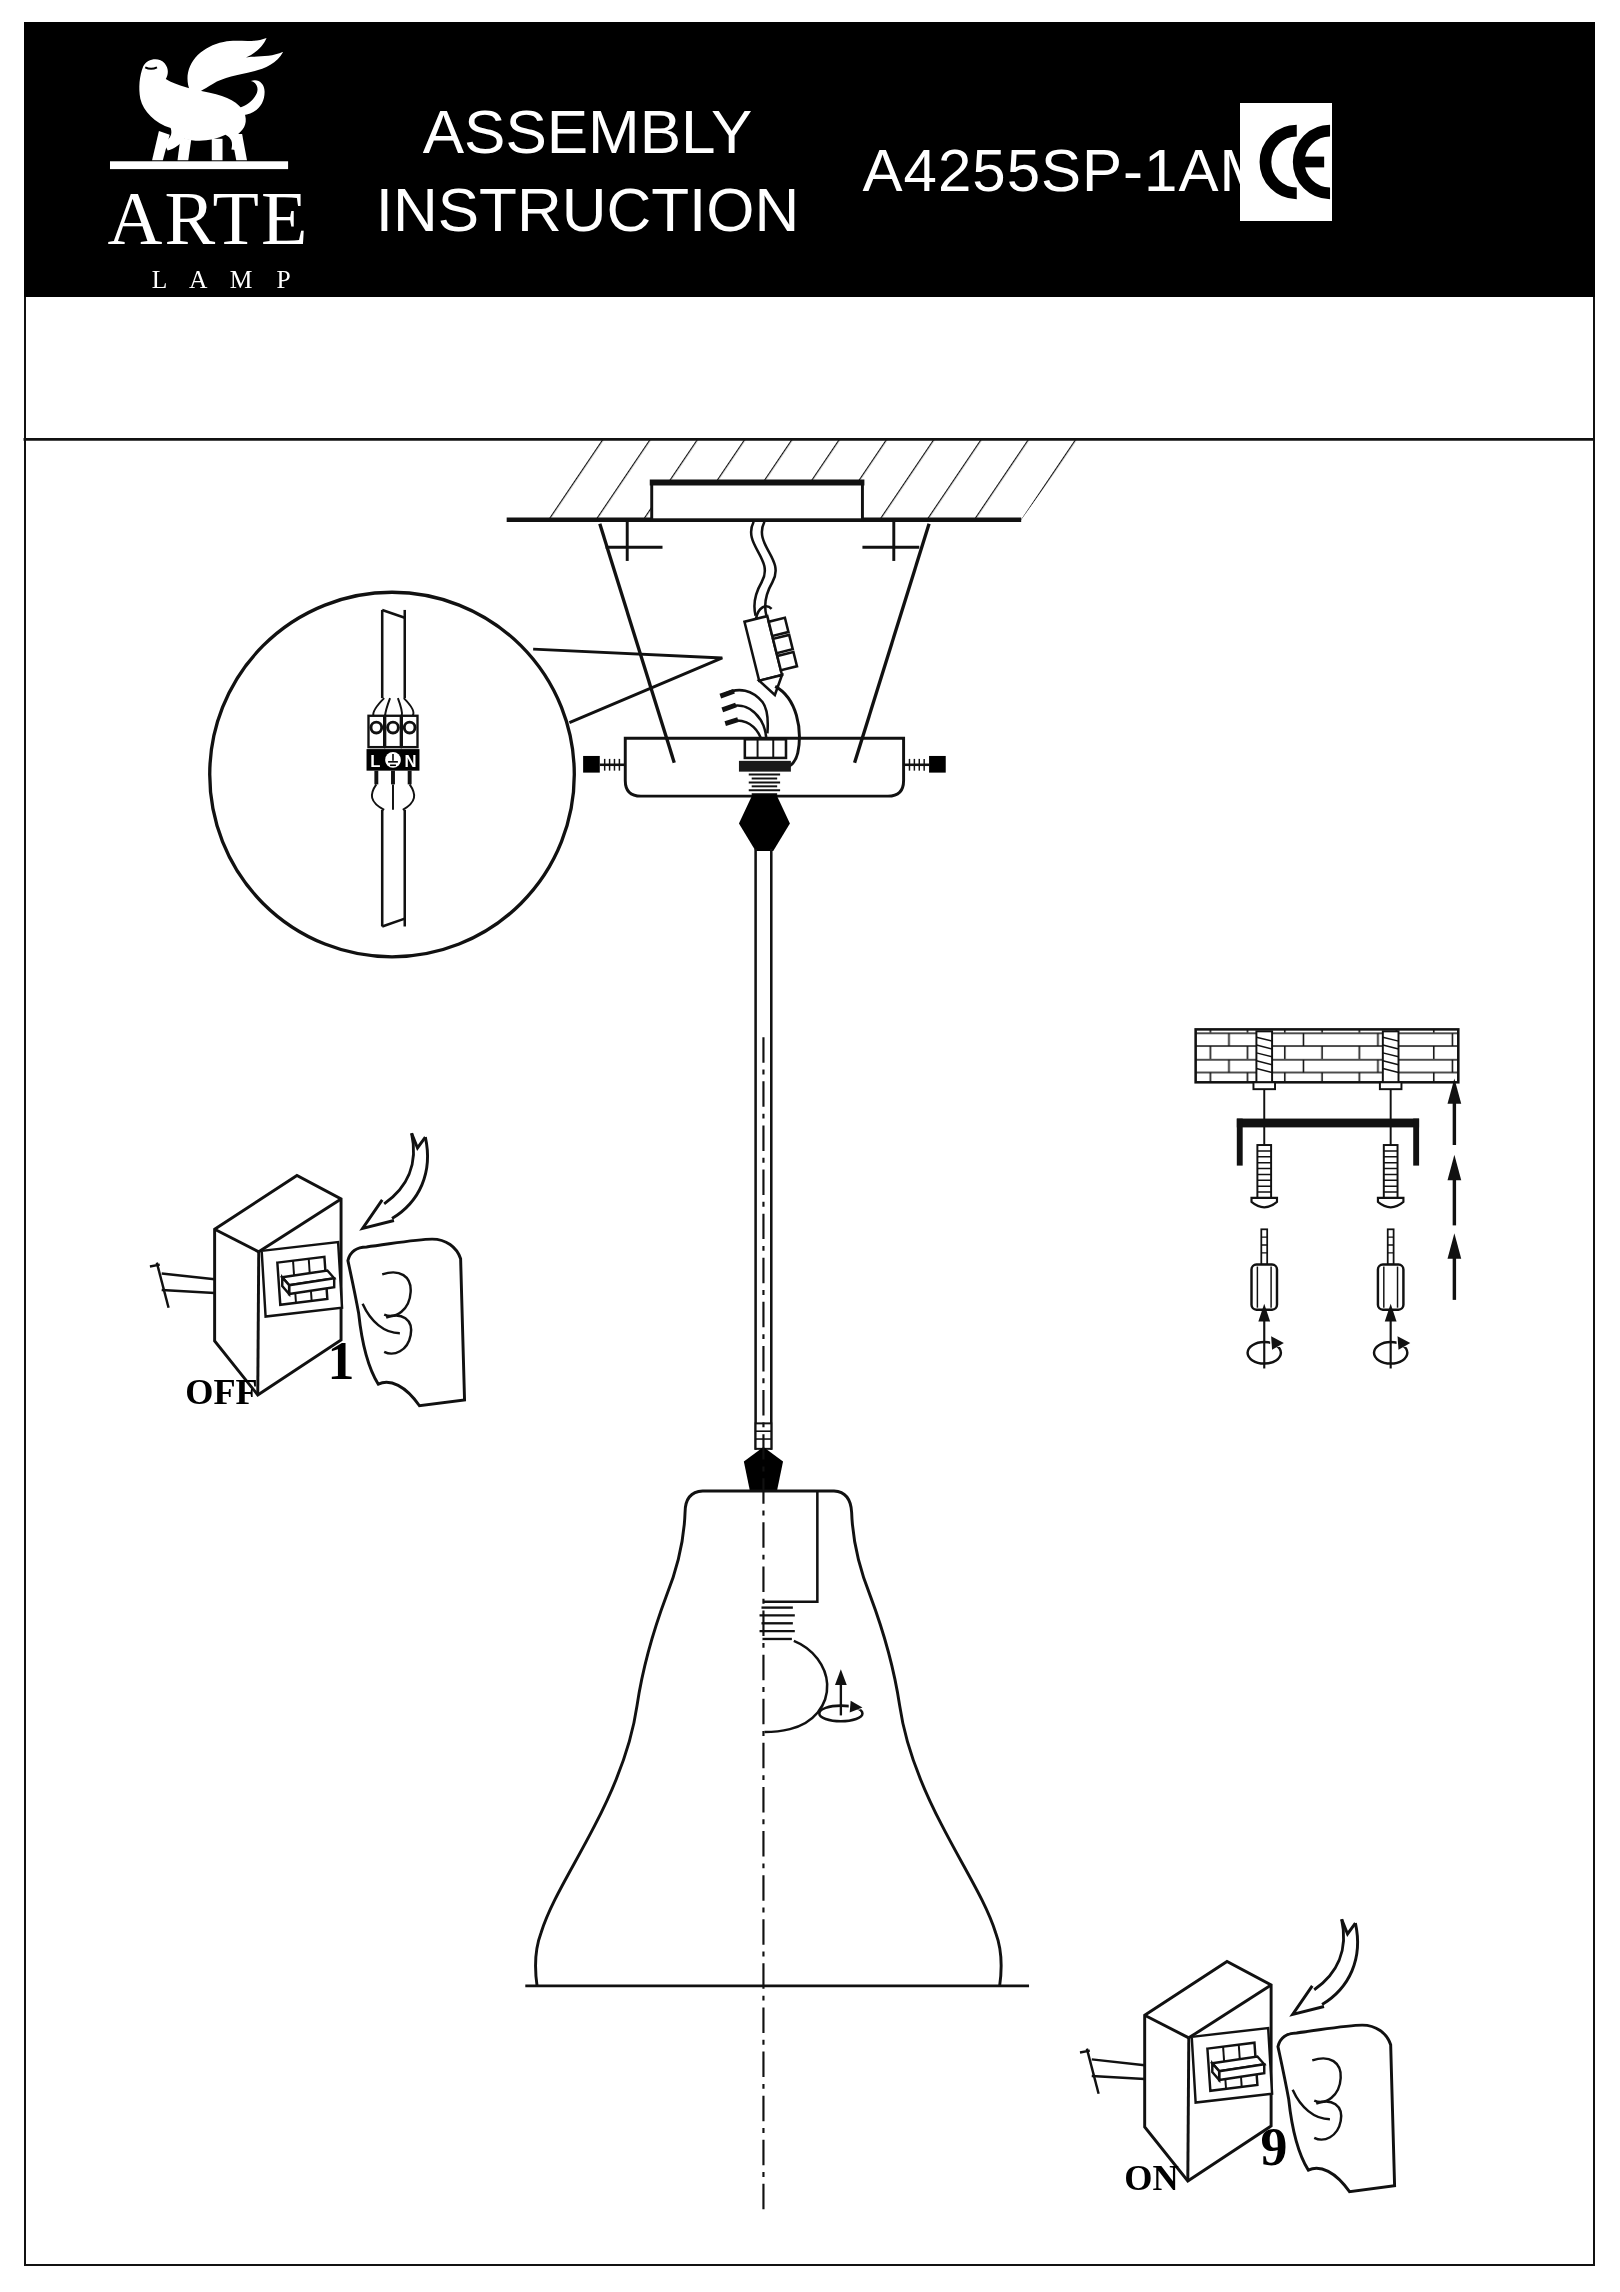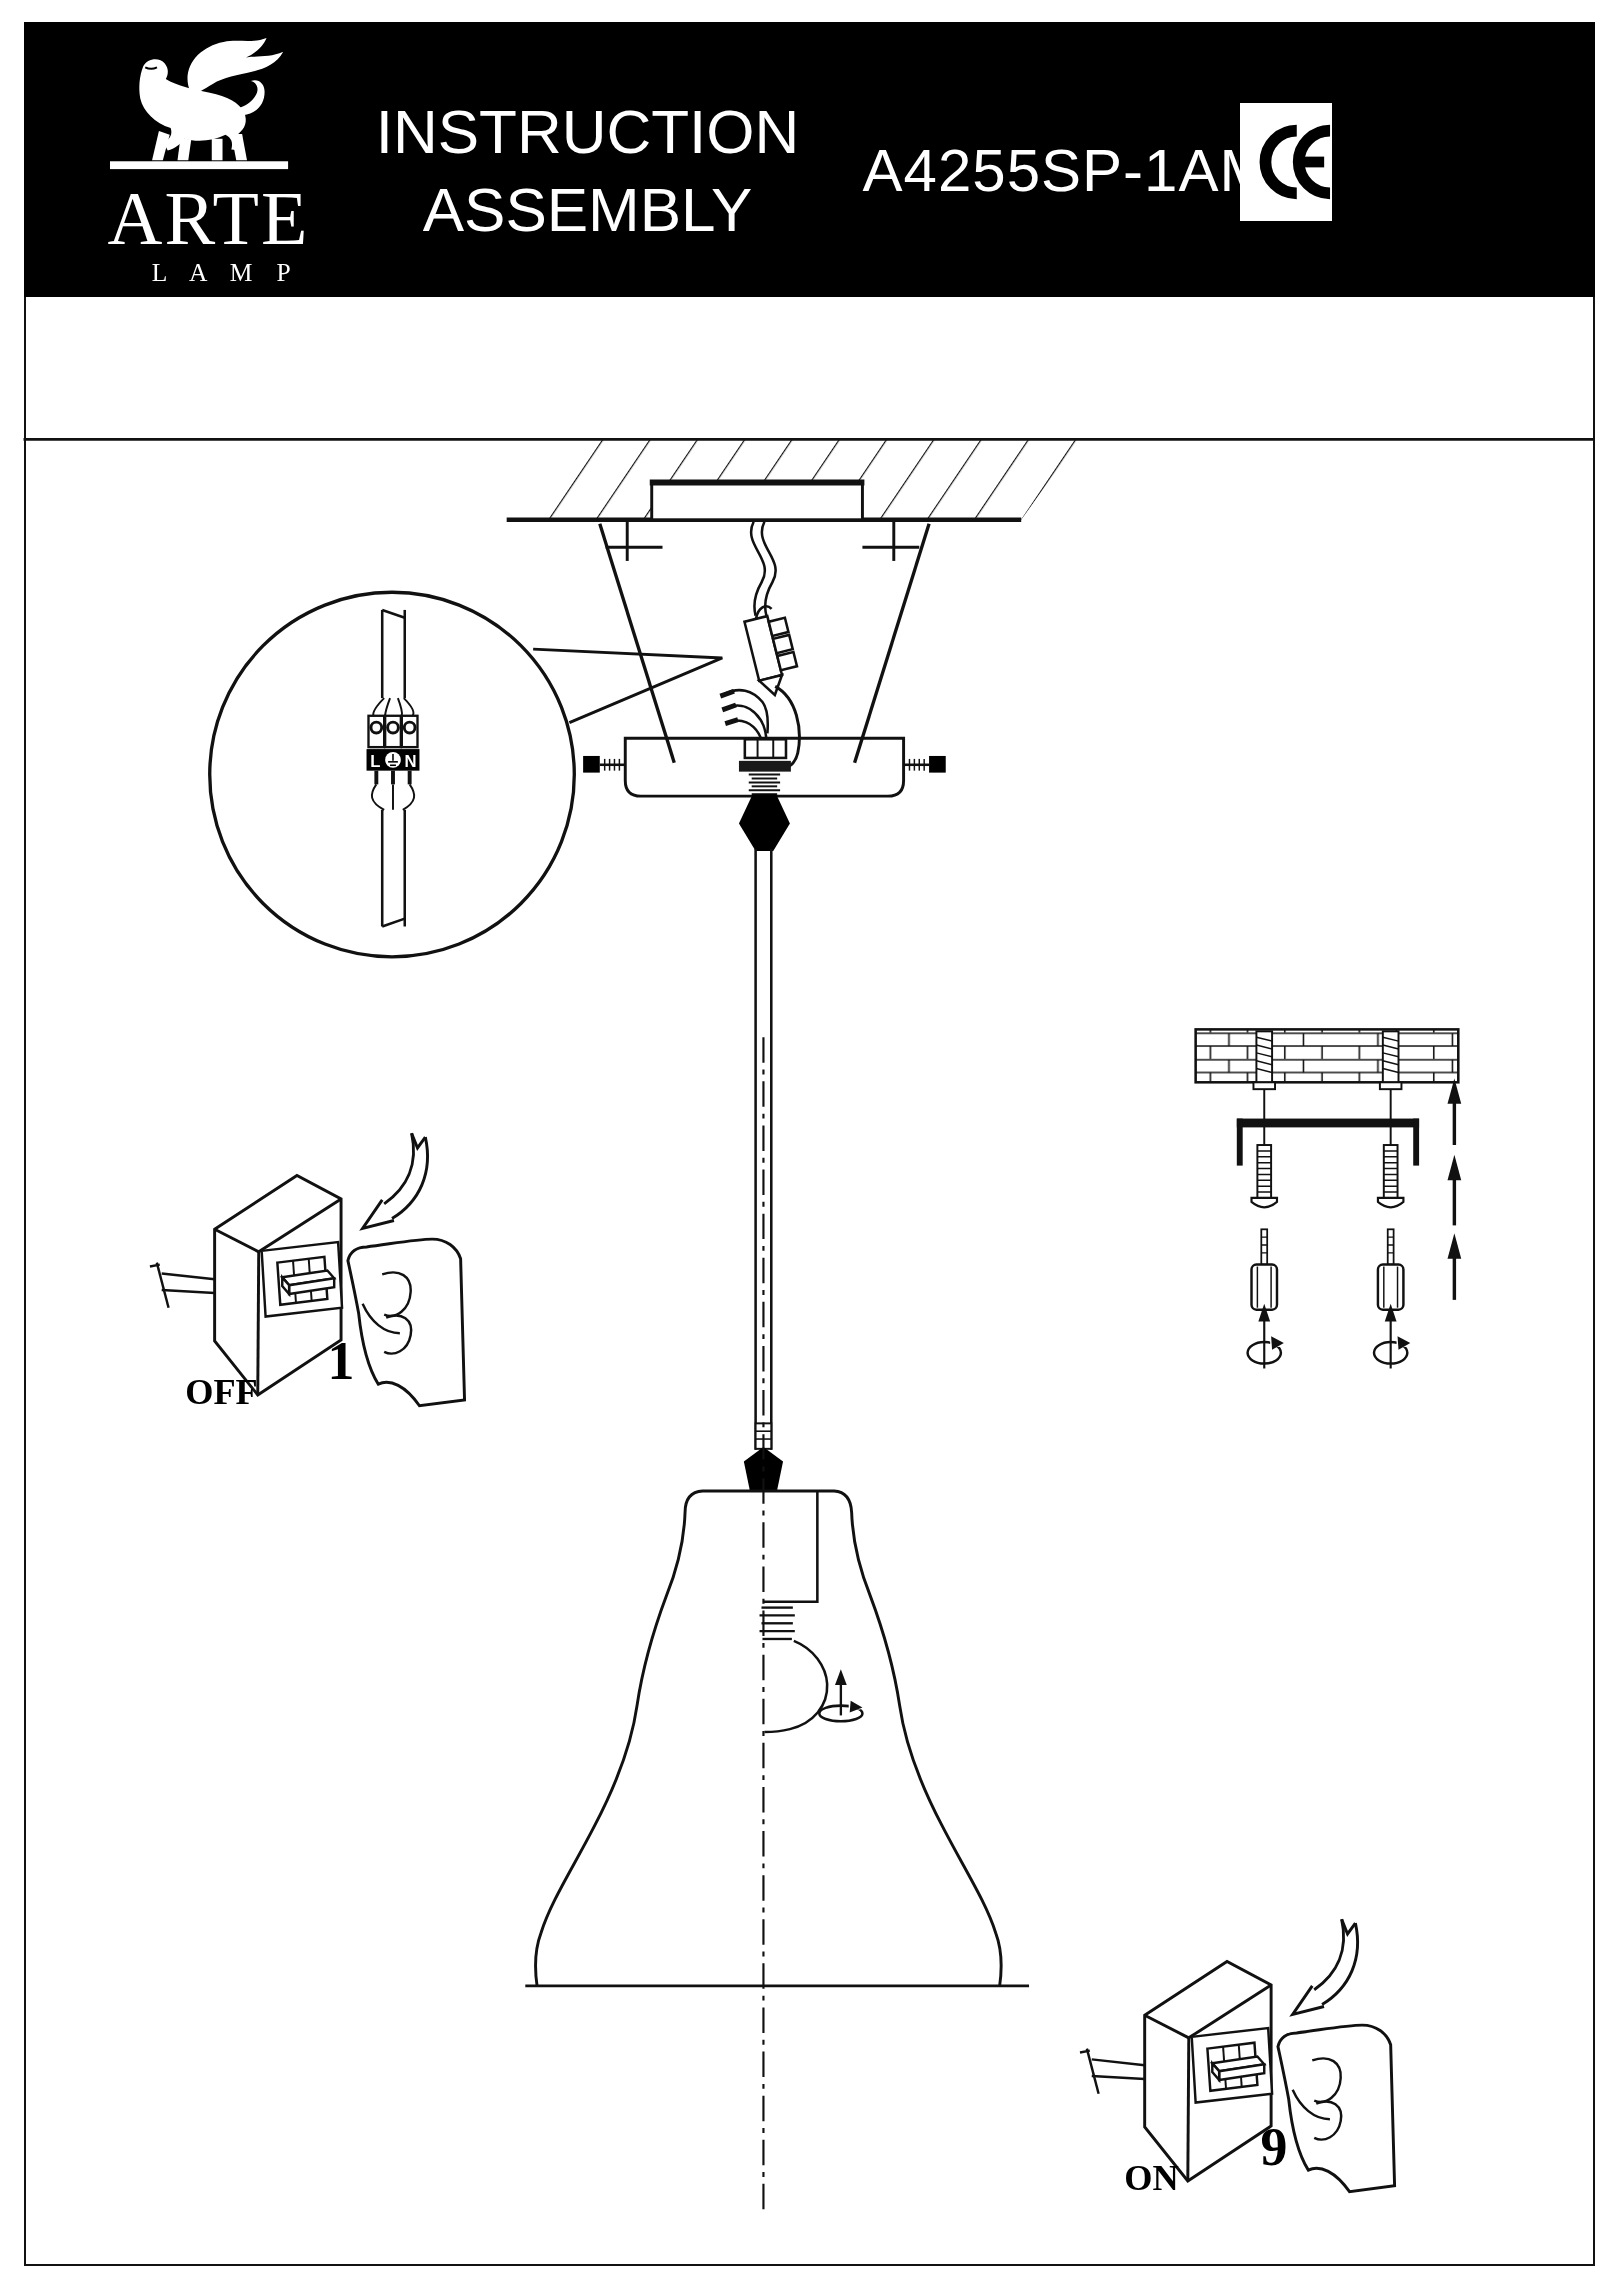--- a/index.html
+++ b/index.html
@@ -6,21 +6,21 @@
   .page{position:relative;width:1620px;height:2293px;background:#fff;
         font-family:"Liberation Sans",sans-serif;color:#111;overflow:hidden;}
   .frame{position:absolute;left:23.5px;top:21.6px;width:1571px;height:2244px;
          border:2.9px solid #111;box-sizing:border-box;background:#fff;}
   .header-band{position:absolute;left:23.5px;top:21.6px;width:1571px;height:275px;
                background:#000;}
   .logo-wrap{position:absolute;left:84px;top:15.7px;width:192px;text-align:right;}
   .brand-name{font-family:"Liberation Serif",serif;font-size:76px;color:#fff;
               letter-spacing:2px;line-height:76px;margin-top:5.9px;}
   .brand-sub{font-family:"Liberation Serif",serif;font-size:25.5px;color:#fff;
-             letter-spacing:8.8px;line-height:29px;margin-top:2px;white-space:nowrap;}
+             letter-spacing:8.8px;line-height:29px;margin-top:9px;white-space:nowrap;}
   .doc-title{position:absolute;left:314px;top:71px;width:500px;text-align:center;
              color:#fff;font-size:62px;line-height:78px;font-weight:400;}
   .model-no{position:absolute;left:839px;top:114px;width:412px;color:#fff;
             font-size:60px;letter-spacing:1px;}
   .ce-box{position:absolute;left:1216px;top:81px;width:92px;height:118px;background:#fff;}
   .title-band{position:absolute;left:23.5px;top:297px;width:1571px;height:141px;
               display:flex;align-items:center;justify-content:center;}
   .title-band .t{font-size:86px;letter-spacing:1px;transform:scaleX(.97);color:#0e0e0e;}
   svg{display:block;}
   .diagram{position:absolute;left:0;top:0;}
@@ -45,22 +45,22 @@
           <path d="M126,99 L131,126 L142,126 L137,99 Z"></path>
           <path d="M138,80 C152,78 160,69 160,56 C160,47 153,42 146,45 C153,47 155,54 150,61 C145,68 139,71 132,73 Z"></path>
           <rect x="2" y="127" width="182" height="8"></rect>
         </g>
         <path d="M38,31 C42,33 46,33 50,31" stroke="#000" stroke-width="2" fill="none"></path>
       </svg>
       <div class="brand-name">ARTE</div>
       <div class="brand-sub">L A M P</div>
     </div>
     <div class="doc-title">
+      <div>ASSEMBLY</div>
       <div>INSTRUCTION</div>
-      <div>ASSEMBLY</div>
     </div>
     <div class="model-no">A4255SP-1AM</div>
     <div class="ce-box">
       <svg width="92" height="118" viewBox="0 0 94 120">
         <path d="M 58,28 A 32,32 0 1 0 58,92" stroke="#000" stroke-width="12" fill="none"></path>
         <path d="M 92,28 A 32,32 0 1 0 92,92" stroke="#000" stroke-width="12" fill="none"></path>
         <line x1="62" y1="60" x2="86" y2="60" stroke="#000" stroke-width="11"></line>
       </svg>
     </div>
   </div>

